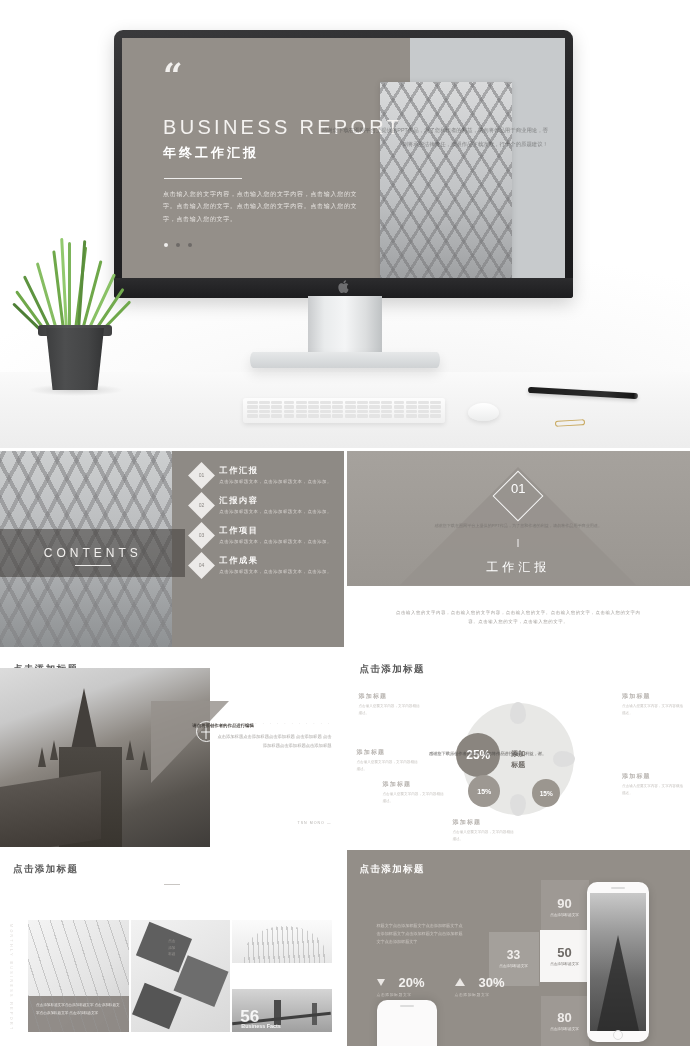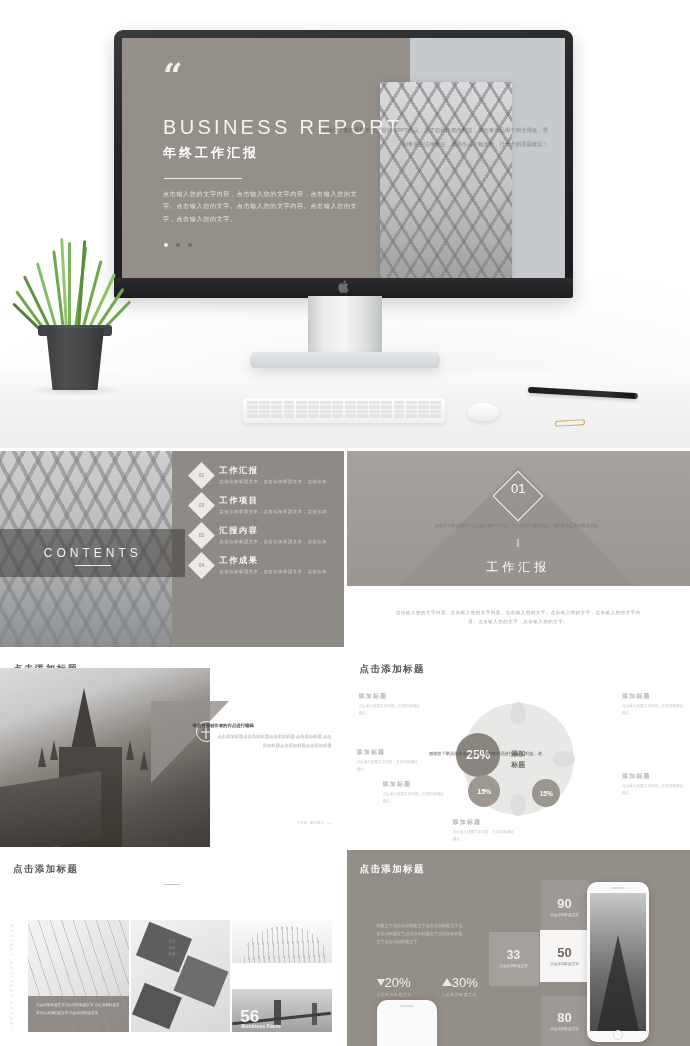--- a/index.html
+++ b/index.html
@@ -314,21 +314,21 @@
   .bridge2{ position:absolute; left:80%; top:34%; width:5px; height:50%; background:#5a5a5a; }
   .deck{ position:absolute; left:0; right:0; top:66%; height:3px; background:#3f3f3f; transform:rotate(-6deg); }
   .ph4 .big{ position:absolute; left:8%; bottom:16%; color:rgba(255,255,255,.88); font-size:17px; font-weight:700; line-height:1; }
   .ph4 .sub{ position:absolute; left:9%; bottom:8%; color:rgba(255,255,255,.9); font-size:5.4px; font-weight:700; }
   .s6-mid{ position:absolute; left:50%; top:50%; transform:translate(-50%,-50%); color:#9b9894; font-size:3.6px; line-height:1.9; }
   
   .s7{ background:#938e88; }
   .s7 .slide-title{ color:#fbfaf9; }
   .s7-body{ position:absolute; left:30px; top:72px; width:86px; color:#cfcac5; font-size:4.1px; line-height:2.05; }
   .s7-kpis{ position:absolute; left:30px; top:125px; display:flex; gap:30px; }
-  .kpi .kv{ display:flex; align-items:center; gap:0; color:#f4f2f0; font-size:13px; font-weight:400; }
+  .kpi .kv{ display:flex; align-items:center; gap:14px; color:#f4f2f0; font-size:13px; font-weight:700; }
   .kpi .kl{ color:#cfcac5; font-size:3.8px; margin-top:2px; letter-spacing:.6px; }
   .arw{ width:0; height:0; }
   .arw.dn{ border-left:4px solid transparent; border-right:4px solid transparent; border-top:7px solid #eae7e4; }
   .arw.up{ border-left:5px solid transparent; border-right:5px solid transparent; border-bottom:8px solid #eae7e4; }
   .tile{ position:absolute; display:flex; flex-direction:column; align-items:center; justify-content:center; }
   .tile .tv{ font-weight:700; line-height:1; }
   .tile .tl{ font-size:3.6px; margin-top:3px; }
   .t60{ left:194px; top:30px; width:48px; height:54px; background:rgba(255,255,255,.10); color:#efecea; }
   .t60 .tv{ font-size:13px; }
   .t80{ left:194px; top:146px; width:48px; height:50px; background:rgba(255,255,255,.10); color:#efecea; }
@@ -493,33 +493,33 @@
         <div class="diamond">
             <b>01</b>
           </div>
         <div>
             <div class="s2-h">工作汇报</div>
         <div class="s2-p">点击添加标题文本，点击添加标题文本，点击添加。</div>
           </div>
       </div>
       <div class="s2-item">
         <div class="diamond">
+            <b>02</b>
+          </div>
+        <div>
+            <div class="s2-h">汇报内容</div>
+        <div class="s2-p">点击添加标题文本，点击添加标题文本，点击添加。</div>
+          </div>
+      </div>
+      <div class="s2-item">
+        <div class="diamond">
             <b>03</b>
           </div>
         <div>
             <div class="s2-h">工作项目</div>
-        <div class="s2-p">点击添加标题文本，点击添加标题文本，点击添加。</div>
-          </div>
-      </div>
-      <div class="s2-item">
-        <div class="diamond">
-            <b>02</b>
-          </div>
-        <div>
-            <div class="s2-h">汇报内容</div>
         <div class="s2-p">点击添加标题文本，点击添加标题文本，点击添加。</div>
           </div>
       </div>
       <div class="s2-item">
         <div class="diamond">
             <b>04</b>
           </div>
         <div>
             <div class="s2-h">工作成果</div>
         <div class="s2-p">点击添加标题文本，点击添加标题文本，点击添加。</div>

